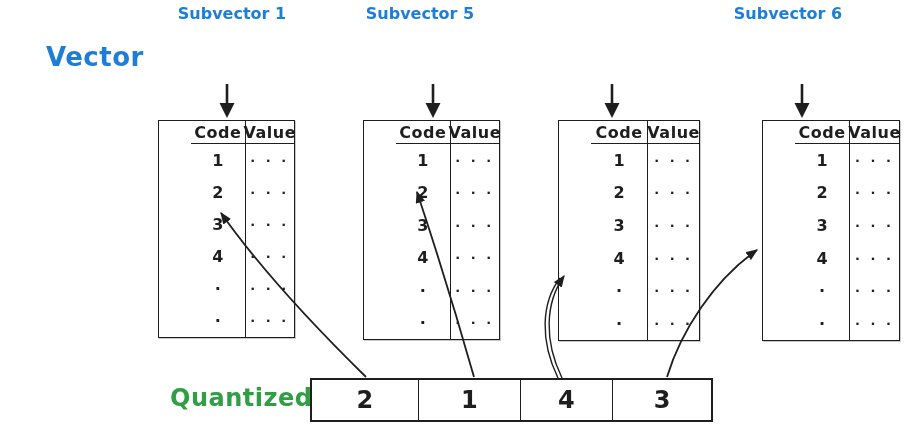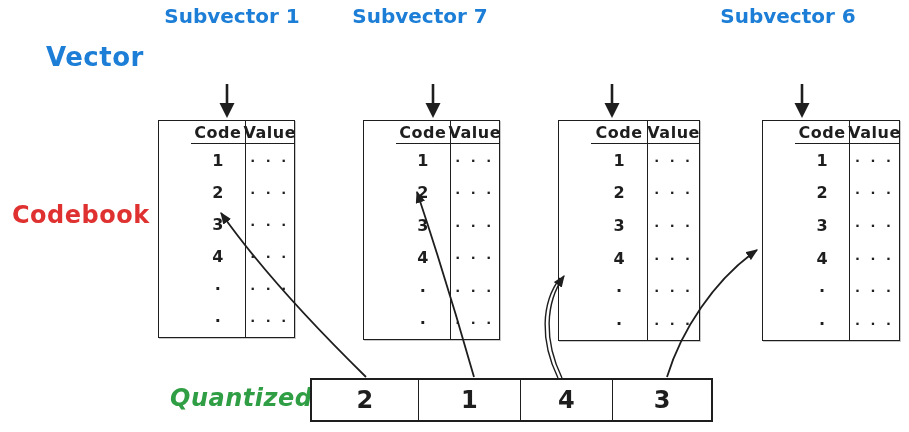--- a/index.html
+++ b/index.html
@@ -3,22 +3,22 @@
 <meta charset="utf-8">
 <style>
   html,body{margin:0;padding:0;background:#fff;}
   .canvas{
     position:relative;width:909px;height:432px;background:#ffffff;overflow:hidden;
     font-family:"DejaVu Sans","Liberation Sans",sans-serif;color:#1e1e1e;
   }
   .lbl{position:absolute;font-weight:700;white-space:nowrap;letter-spacing:0.5px;}
   .vector-lbl{left:22px;top:42px;font-size:26px;color:#1c7ed6;margin-left:24px;}
   .codebook-lbl{left:12px;top:201px;font-size:24px;color:#e03131;}
-  .quantized-lbl{left:170px;top:384px;font-size:24px;color:#2f9e44;font-style:italic;}
-  .sub-lbl{position:absolute;top:4px;transform:translateX(-50%);font-size:20px;font-weight:700;color:#1c7ed6;white-space:nowrap;}
+  .quantized-lbl{left:170px;top:384px;font-size:24px;color:#2f9e44;}
+  .sub-lbl{position:absolute;top:4px;transform:translateX(-50%);font-size:16px;font-weight:700;color:#1c7ed6;white-space:nowrap;}
 
   .vector-box{
     position:absolute;left:138px;top:41px;width:742px;height:37px;box-sizing:border-box;
     border:1.8px solid #1e1e1e;display:flex;background:#fff;
     box-shadow:1px 1px 0 rgba(120,120,120,0.45);
   }
   .v-cell{box-sizing:border-box;display:flex;align-items:center;justify-content:center;
     font-size:15px;font-weight:500;word-spacing:5px;white-space:nowrap;}
   .v-cell + .v-cell{border-left:1.7px solid #1e1e1e;}
 
@@ -47,25 +47,24 @@
   .stroke{stroke:#1e1e1e;fill:none;}
 </style>
 </head>
 <body>
 
 <div class="canvas">
 
   <div class="lbl vector-lbl">Vector</div>
 
   <div class="sub-lbl" style="left:232px">Subvector 1</div>
-  <div class="sub-lbl" style="left:420px">Subvector 7</div>
+  <div class="sub-lbl" style="left:420px">Subvector 5</div>
   <div class="sub-lbl" style="left:788px">Subvector 6</div>
 
 
-  <div class="lbl codebook-lbl">Codebook</div>
 
   <div class="cb" style="left:158px;width:137px;height:218px">
     <span class="c h">Code</span>
     <span class="h">Value</span>
     <span class="c r">1</span>
       <span class="d">· · ·</span>
     <span class="c r">2</span>
       <span class="d">· · ·</span>
     <span class="c r">3</span>
       <span class="d">· · ·</span>

